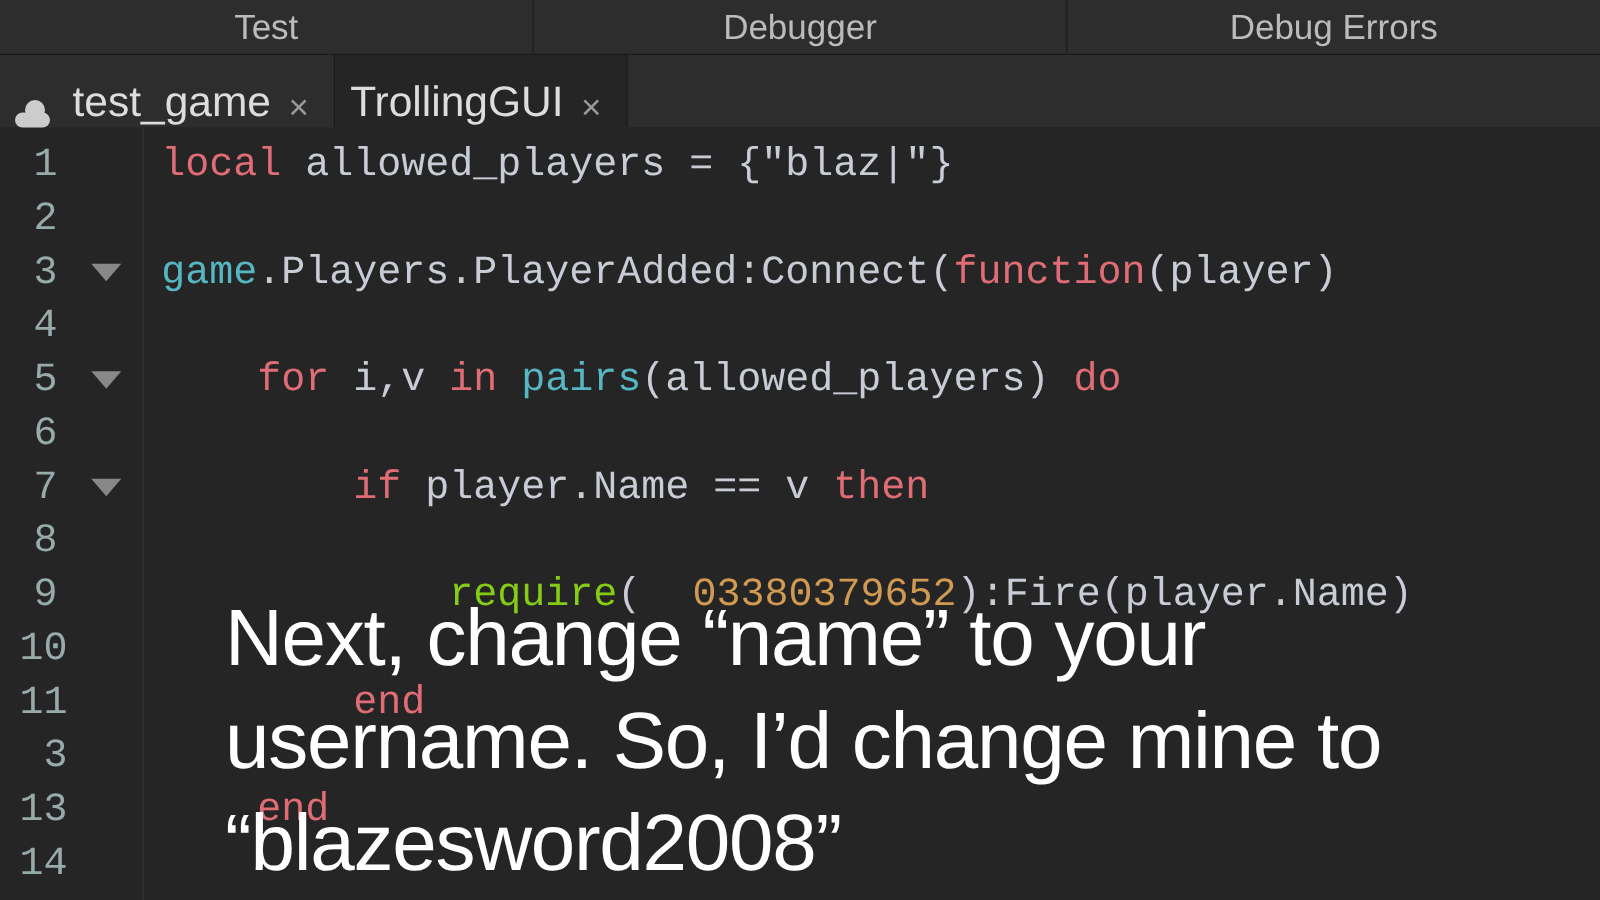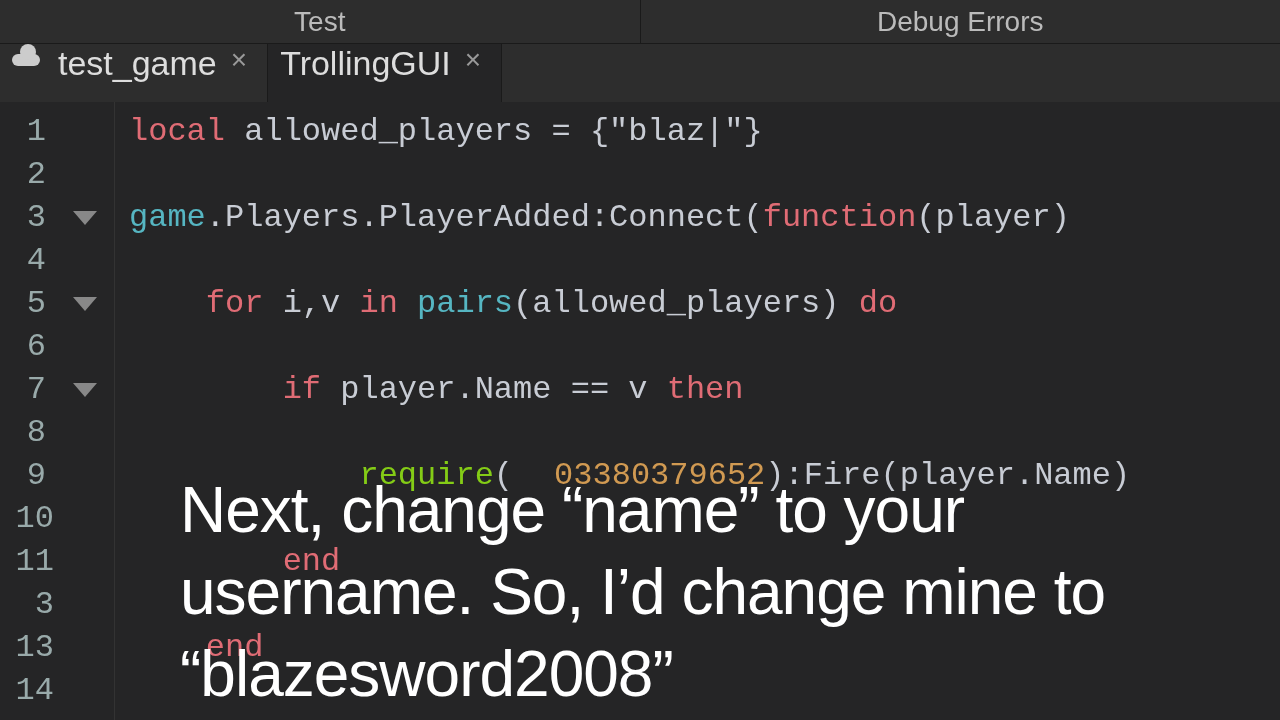--- a/index.html
+++ b/index.html
@@ -30,21 +30,21 @@
   }
   .menu-item:last-child { border-right: none; }
   .tabs-bar {
     display: flex;
     height: 58px;
     background: #2d2d2d;
     align-items: stretch;
   }
   .tab {
     display: flex;
-    align-items: flex-start;
+    align-items: flex-end;
     padding: 0 20px 0 12px;
     border-right: 1px solid #1a1a1a;
     font-family: Arial, sans-serif;
     font-size: 34px;
     color: #ddd;
     gap: 14px;
     background: #2d2d2d;
   }
   .tab.active {
     background: #252526;
@@ -153,20 +153,21 @@
     border-left: 12px solid transparent;
     border-right: 12px solid transparent;
     border-top: 14px solid #888;
   }
 </style>
 </head>
 <body>
 
 <div class="menu-bar">
   <div class="menu-item">Test</div>
+  <div class="menu-item">Debugger</div>
   <div class="menu-item">Debug Errors</div>
 </div>
 
 <div class="tabs-bar">
   <div class="tab">
     <span class="cloud-icon"></span>
     <span>test_game</span>
     <span class="close-x">×</span>
   </div>
   <div class="tab active">

